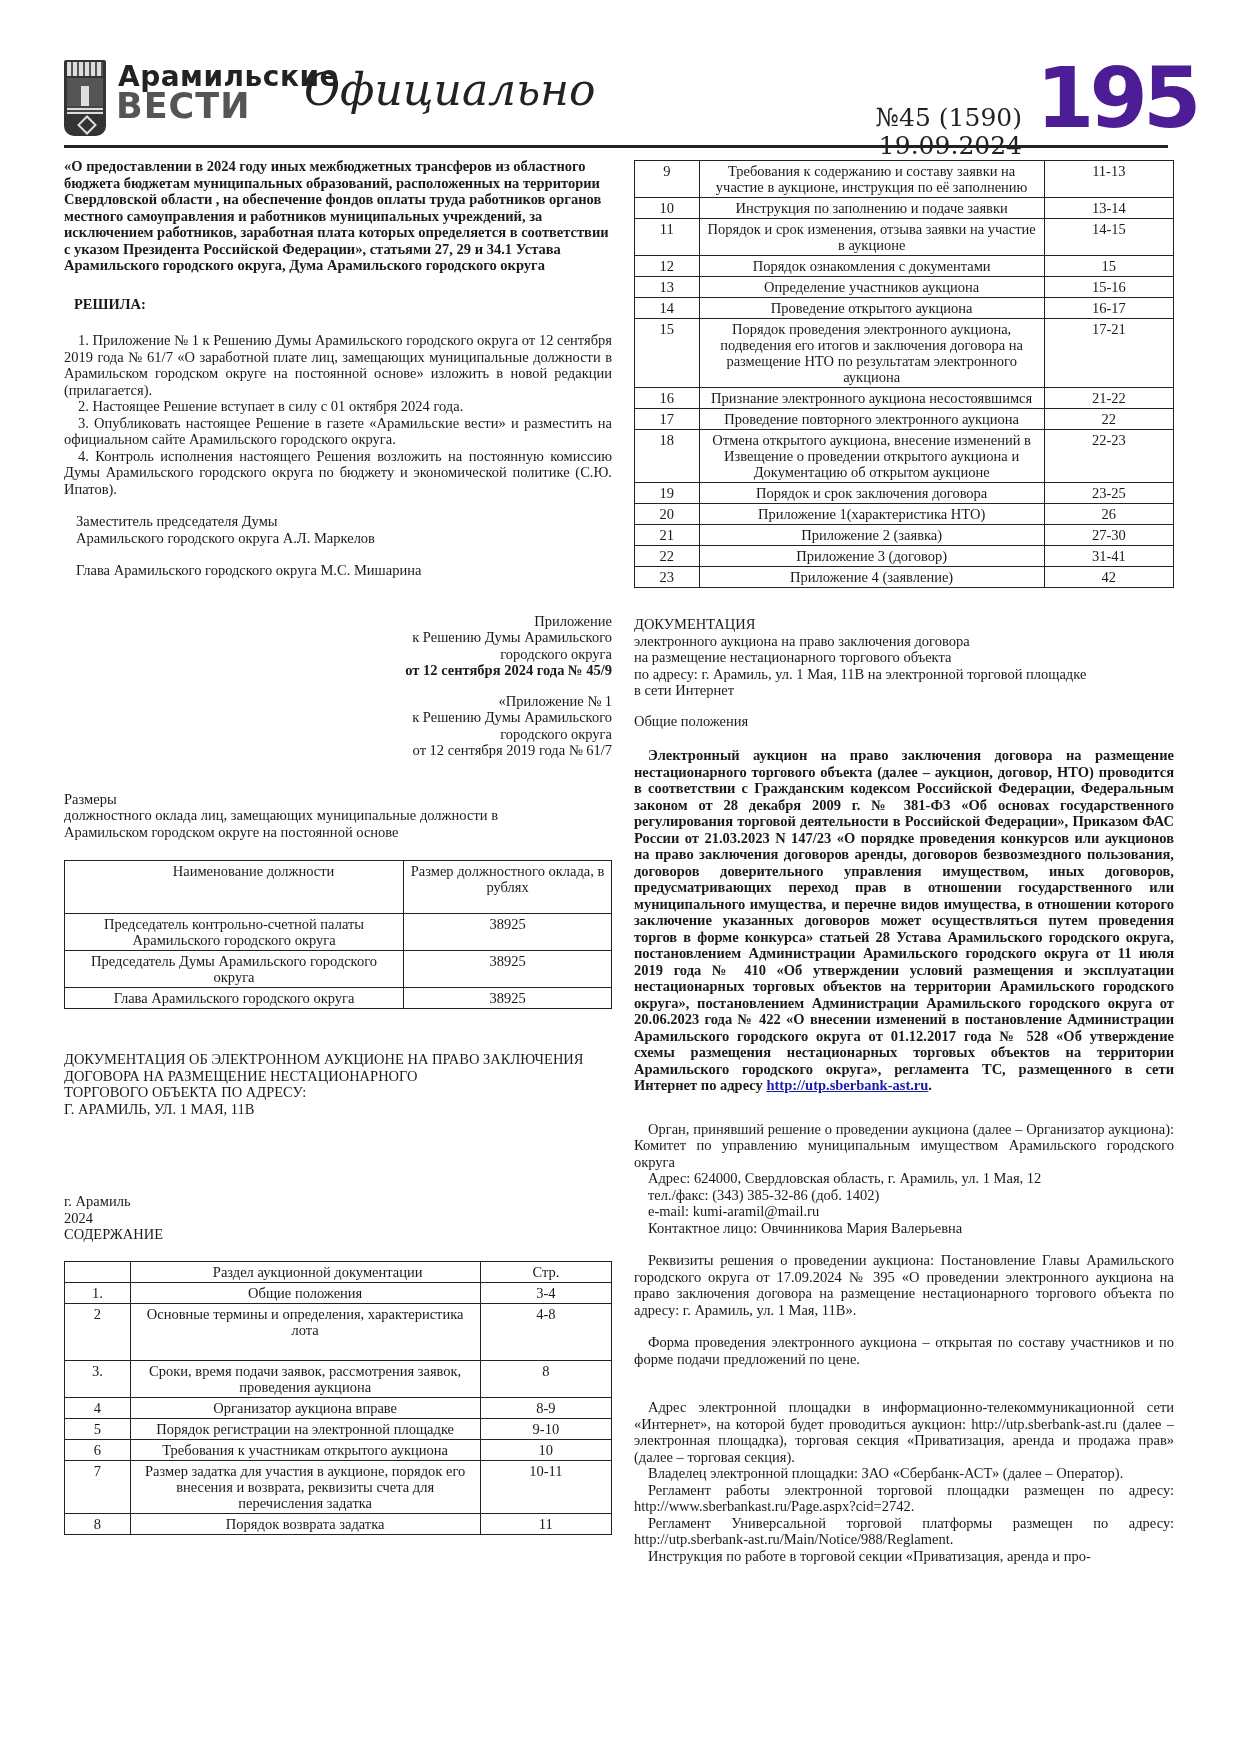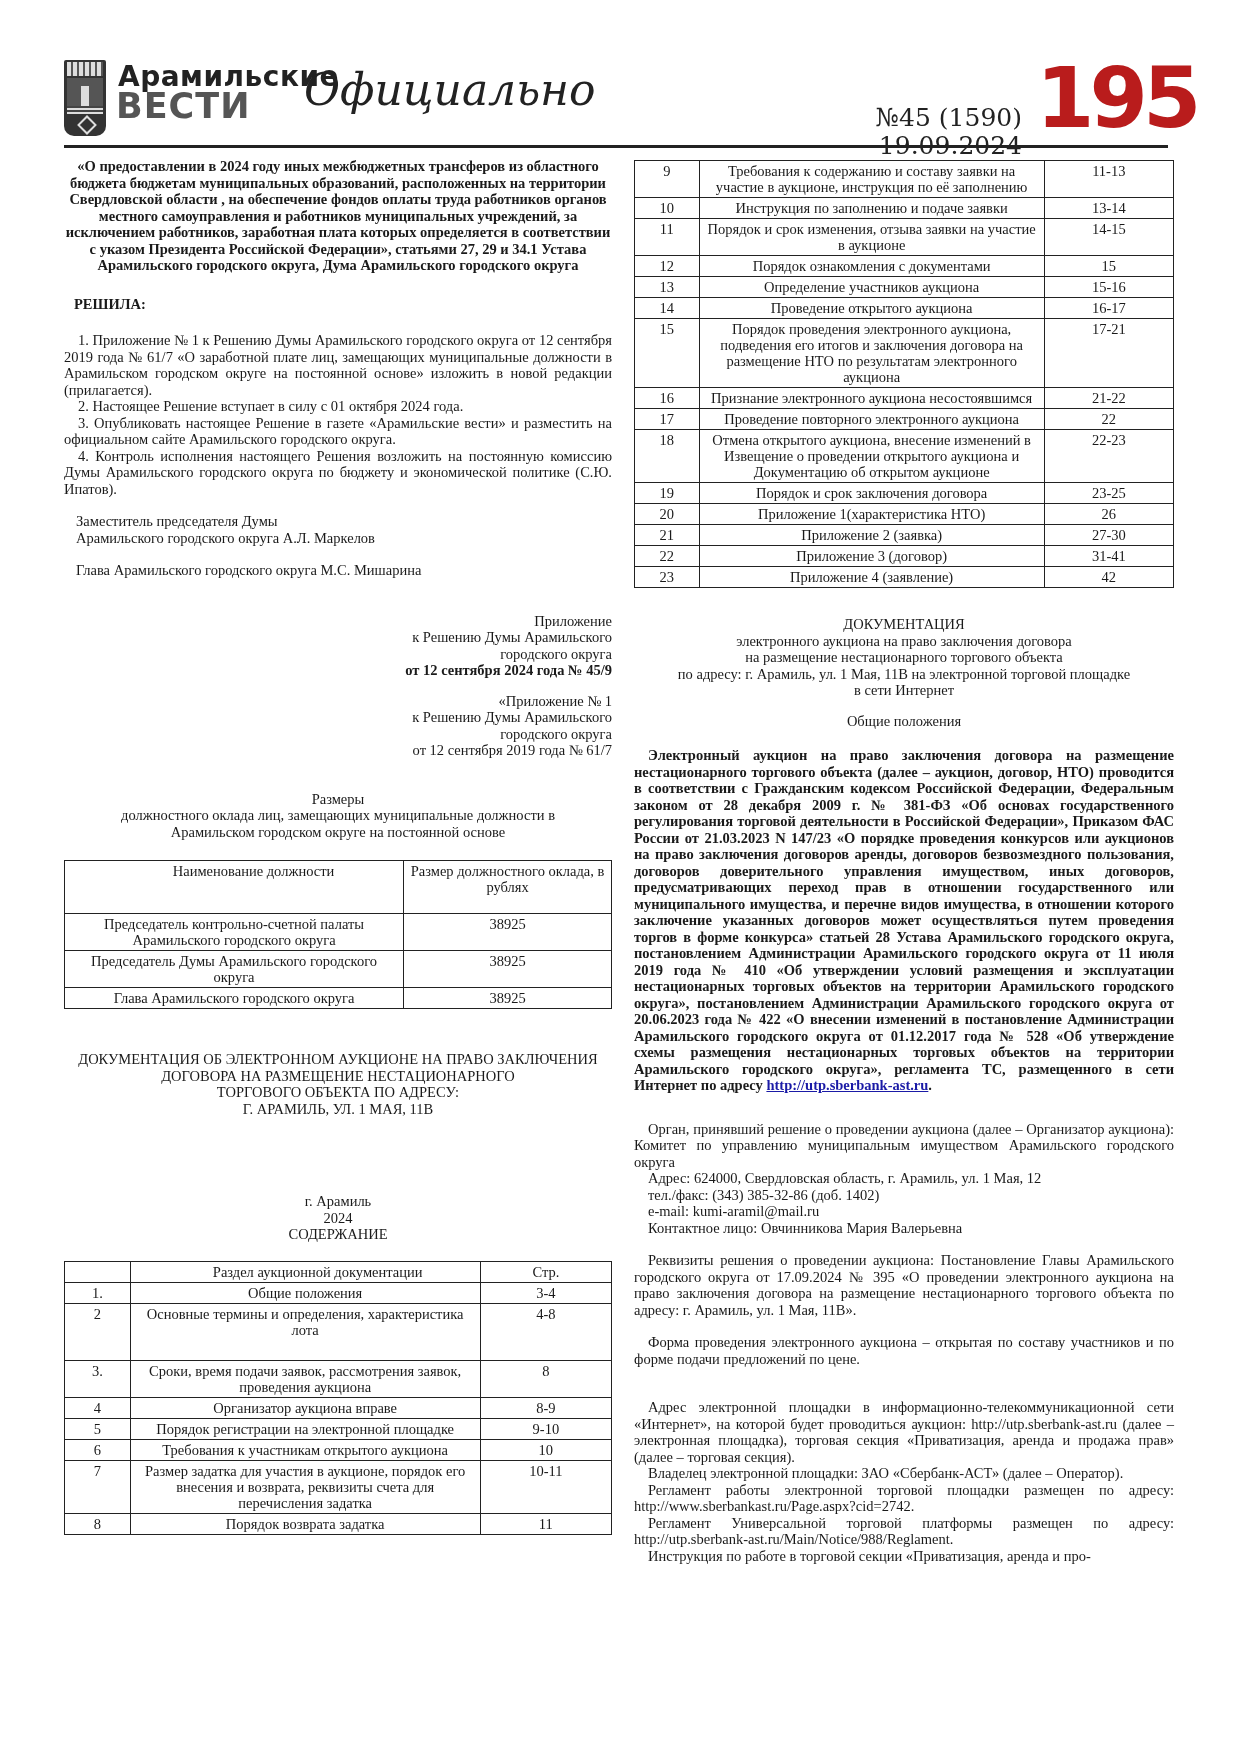--- a/index.html
+++ b/index.html
@@ -11,28 +11,28 @@
   .logo { left:64px; top:60px; width:42px; height:76px; background:#333; border-radius:2px 2px 10px 10px; overflow:hidden; }
   .logo .crown { position:absolute; left:3px; top:2px; width:36px; height:14px; background:repeating-linear-gradient(90deg,#ddd 0 4px,#555 4px 6px); }
   .logo .sky { position:absolute; left:3px; top:18px; width:36px; height:28px; background:#555; }
   .logo .tower { position:absolute; left:17px; top:26px; width:8px; height:20px; background:#ddd; }
   .logo .wave { position:absolute; left:3px; top:46px; width:36px; height:8px; background:repeating-linear-gradient(0deg,#ddd 0 2px,#444 2px 4px); }
   .logo .gem { position:absolute; left:16px; top:58px; width:10px; height:10px; border:2px solid #ddd; transform:rotate(45deg); }
   .brand-top { left:118px; top:60px; font-family:"DejaVu Sans", sans-serif; font-size:28px; font-weight:bold; color:#222; letter-spacing:0.5px; }
   .brand-main { left:116px; top:80px; font-family:"DejaVu Sans", sans-serif; font-size:35px; font-weight:bold; color:#555; letter-spacing:1px; line-height:52px; }
   .section-title { left:304px; top:64px; font-family:"DejaVu Serif", serif; font-style:italic; font-size:44px; color:#222; }
   .issue { left:800px; top:70px; width:222px; text-align:right; font-family:"DejaVu Serif", serif; font-size:25px; line-height:28px; color:#222;margin-top:34px; }
-  .pagenum { left:1036px; top:56px; font-family:"DejaVu Sans", sans-serif; font-weight:bold; font-size:84px; line-height:84px; letter-spacing:-5px; color:#b91c1c; }
+  .pagenum { left:1036px; top:56px; font-family:"DejaVu Sans", sans-serif; font-weight:bold; font-size:84px; line-height:84px; letter-spacing:-5px; color:#4c1d95; }
   .header-rule { left:64px; top:145px; width:1104px; height:3px; background:#222; }
 
   
   .col-left { left:64px; top:158px; width:548px; }
   .col-right { left:634px; top:160px; width:540px; }
   .txt { font-size:14.5px; line-height:16.5px; }
-  .center { text-align:center; }
+  .center { text-align:left; }
   .right { text-align:right; }
   .bold { font-weight:bold; }
   .justify { text-align:justify; }
   p { margin:0; }
   .indent { text-indent:14px; }
 
   table.t { border-collapse:collapse; width:100%; font-size:14.5px; line-height:16px; }
   table.t td { border:1.5px solid #222; text-align:center; vertical-align:top; padding:2px 6px 2px 6px; }
   a.link { color:#1a1aa6; text-decoration:underline; font-weight:bold; }
 </style>

